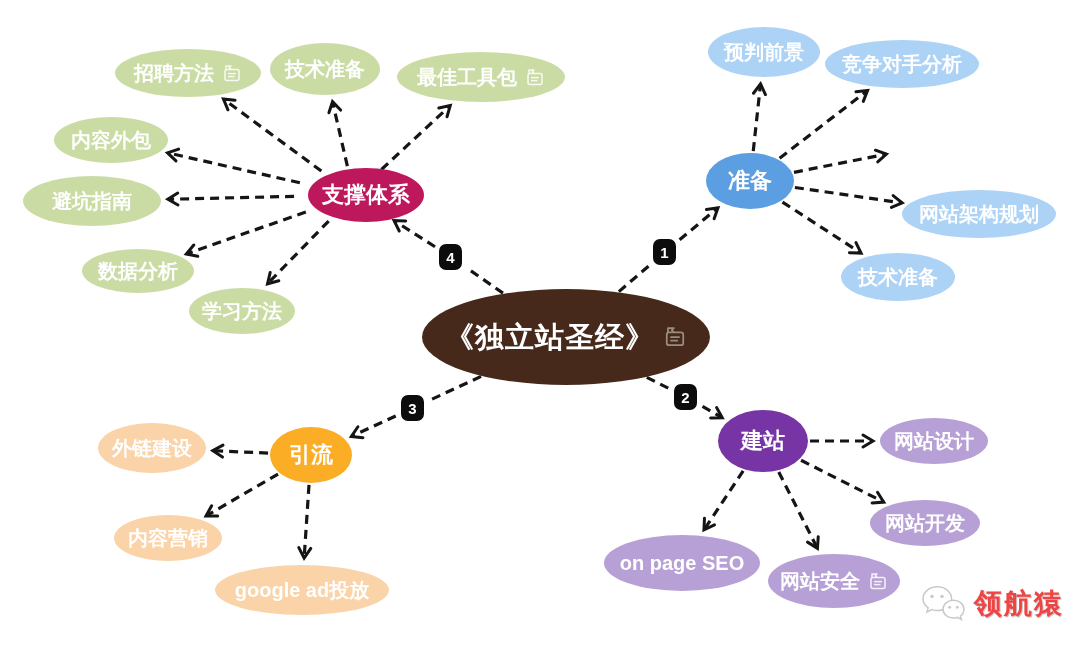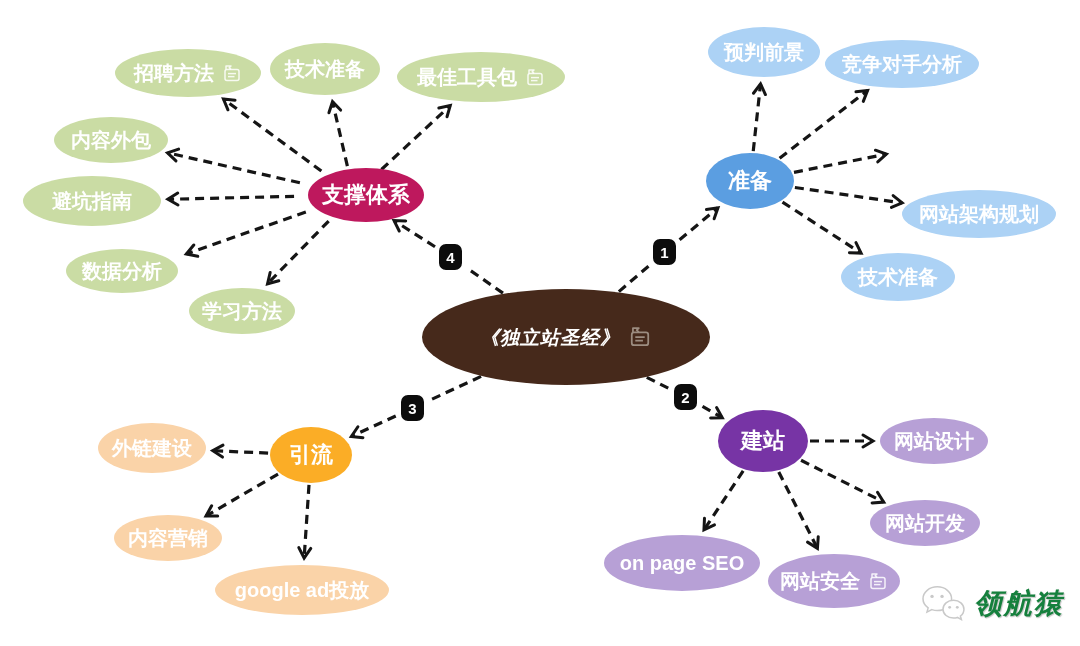--- a/index.html
+++ b/index.html
@@ -8,37 +8,36 @@
     background:#ffffff;overflow:hidden;
     font-family:"Liberation Sans","DejaVu Sans",sans-serif;
   }
   #edges{position:absolute;left:0;top:0;z-index:1;}
   .node{
     position:absolute;border-radius:50%;display:flex;align-items:center;justify-content:center;
     color:#fff;font-weight:bold;white-space:nowrap;z-index:2;line-height:1;
   }
   .node .lbl{display:inline-block;}
   .node svg.note{margin-left:8px;flex:0 0 auto;}
-  .center-node{font-size:19px;letter-spacing:1px;font-style:italic;}
+  .center-node{font-size:29px;letter-spacing:1px;}
   .branch-node{font-size:22px;}
   .child-node{font-size:20px;}
   .badge{
     position:absolute;z-index:3;display:flex;align-items:center;justify-content:center;
     width:27px;height:30px;border-radius:9px;border:2px solid #ffffff;
     background:#0c0c0c;color:#fff;font-size:15px;font-weight:bold;
     box-sizing:border-box;
   }
   #watermark{
     position:absolute;right:16px;bottom:22px;z-index:4;display:flex;align-items:center;gap:8px;
   }
   #watermark .wm-text{
-    font-size:28px;font-weight:bold;color:#15803d;
+    font-size:28px;font-weight:bold;color:#ef4444;
     text-shadow:1px 1px 1px #c3c3c3,-1px -1px 1px #ffffff,0 0 1px #cccccc;
     letter-spacing:2px;
-    font-style:italic;
   }
 </style>
 </head>
 <body>
 
 <div id="stage">
   <svg id="edges" width="1080" height="646" viewBox="0 0 1080 646">
     <defs>
       <marker id="arr" markerUnits="userSpaceOnUse" markerWidth="20" markerHeight="20" refX="13" refY="9" orient="auto">
         <path d="M3,3 L13,9 L3,15" fill="none" stroke="#151515" stroke-width="3" stroke-linecap="round" stroke-linejoin="miter"></path>
@@ -165,21 +164,21 @@
           <path d="M4,4.5 V1 H9 L7.2,2.7 L9,4.4"></path>
         </g>
       </svg>
     </div>
     <div class="node child-node" style="left: 54px; top: 117px; width: 114px; height: 46px; background: rgb(202, 220, 164);">
       <span class="lbl">内容外包</span>
     </div>
     <div class="node child-node" style="left: 23px; top: 176px; width: 138px; height: 50px; background: rgb(202, 220, 164);">
       <span class="lbl">避坑指南</span>
     </div>
-    <div class="node child-node" style="left: 66px; top: 249px; width: 112px; height: 44px; background: rgb(202, 220, 164); text-align: center;">
+    <div class="node child-node" style="left: 82px; top: 249px; width: 112px; height: 44px; background: rgb(202, 220, 164); text-align: center;">
       <span class="lbl">数据分析</span>
     </div>
     <div class="node child-node" style="left: 189px; top: 288px; width: 106px; height: 46px; background: rgb(202, 220, 164);">
       <span class="lbl">学习方法</span>
     </div>
     <div class="node branch-node" style="left: 308px; top: 168px; width: 116px; height: 54px; background: #be185d;">
       <span class="lbl">支撑体系</span>
     </div>
     <div class="badge" style="left: 437px; top: 242px;">4</div>
     <div class="node center-node" style="left: 422px; top: 289px; width: 288px; height: 96px; background: rgb(70, 41, 27);">

